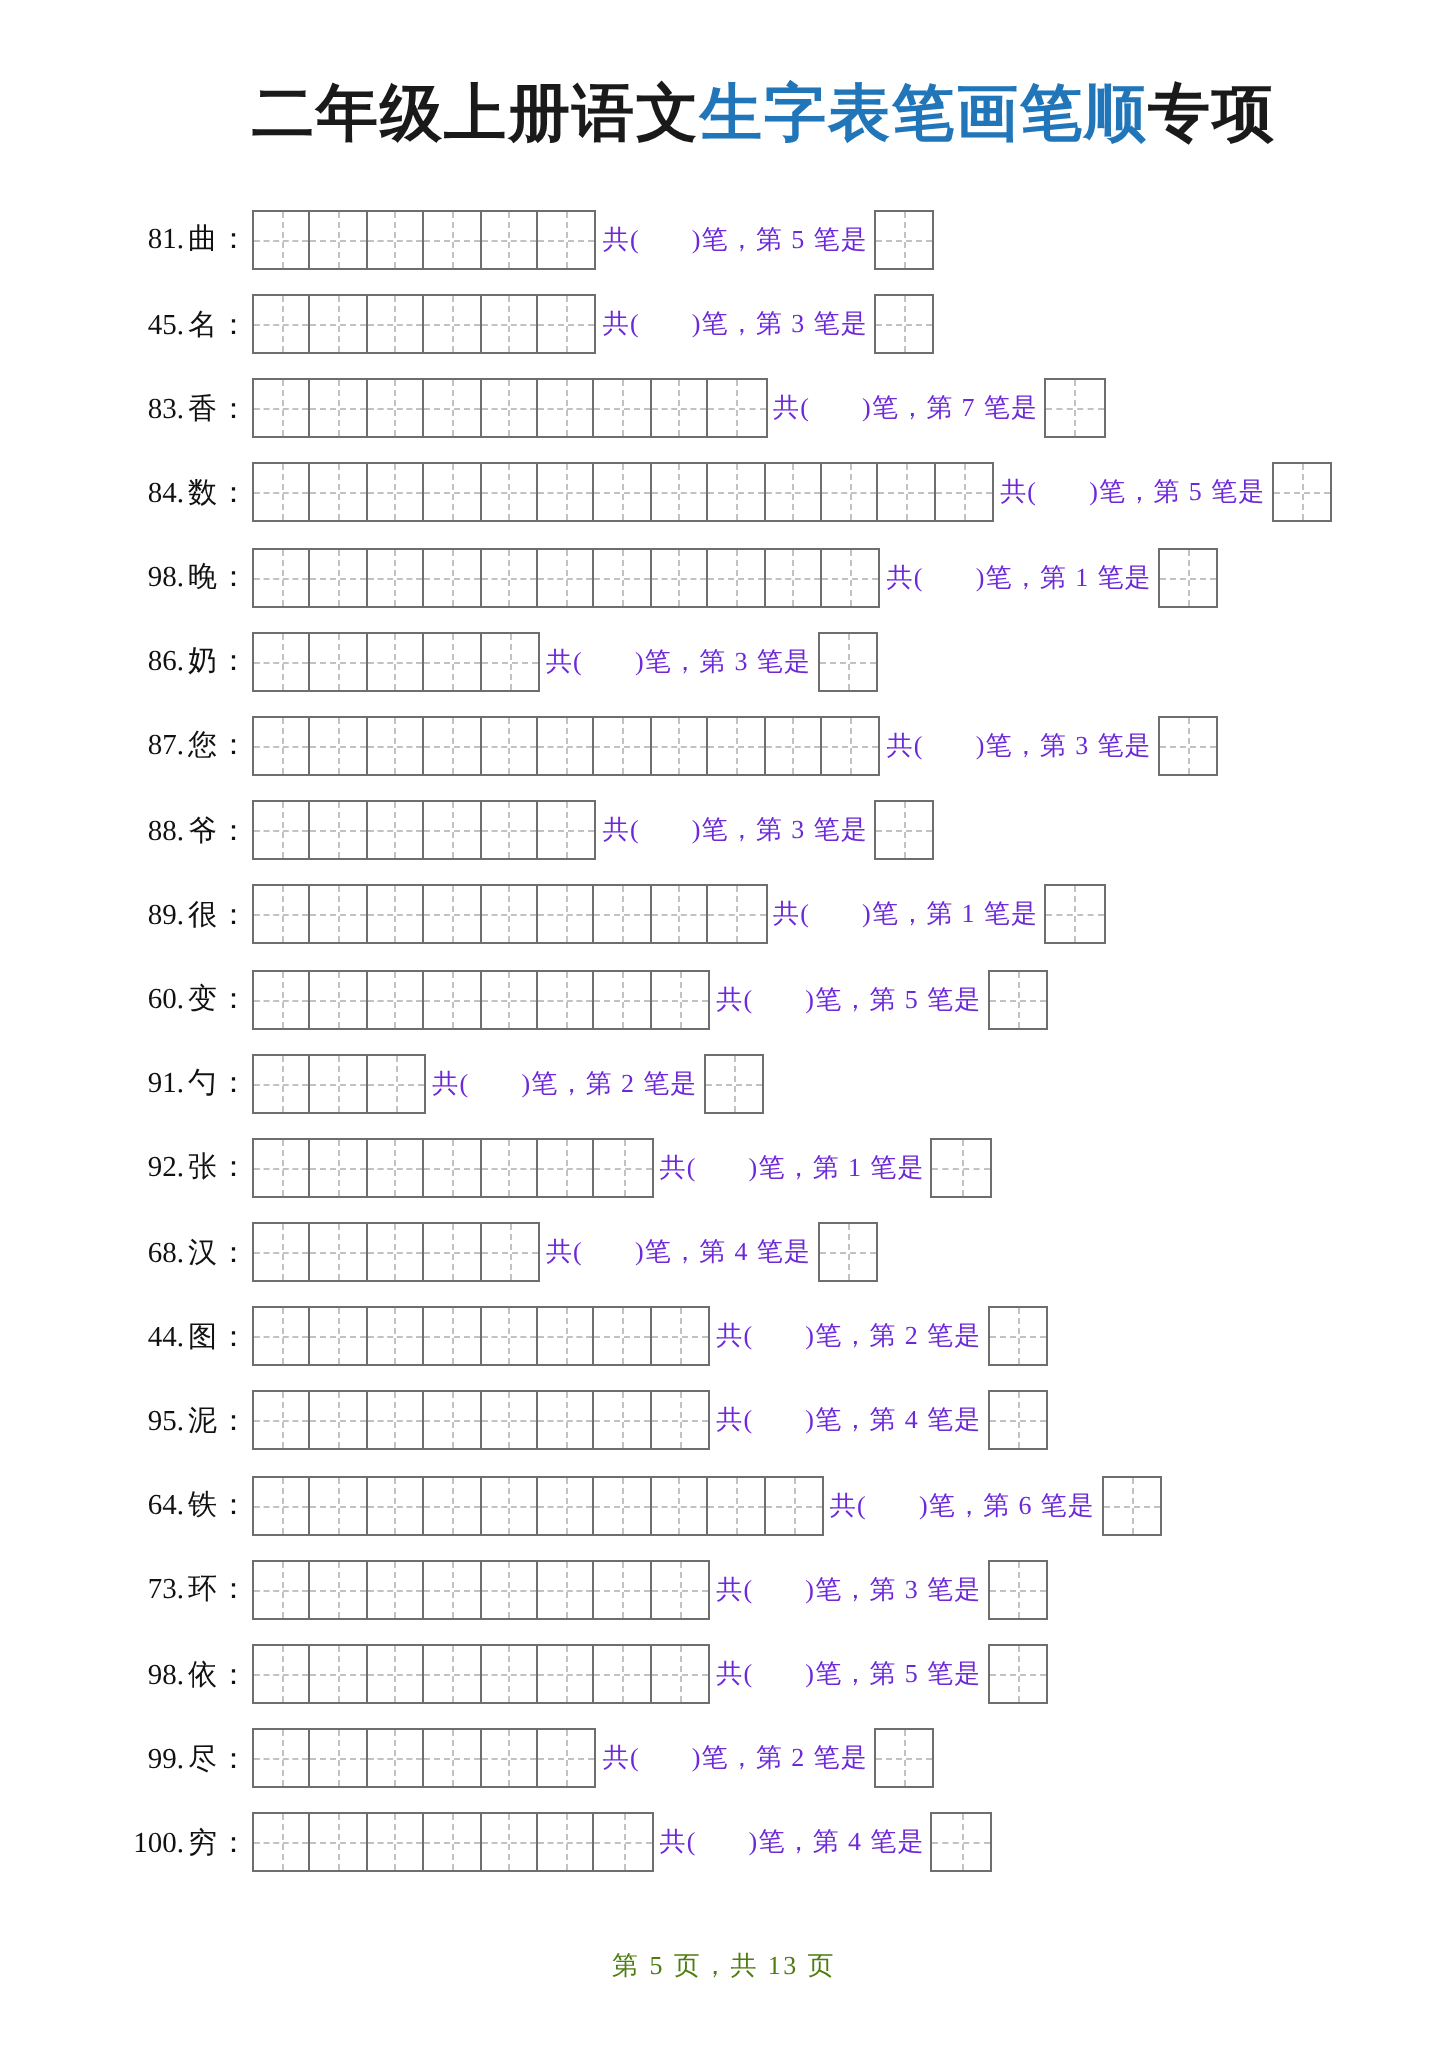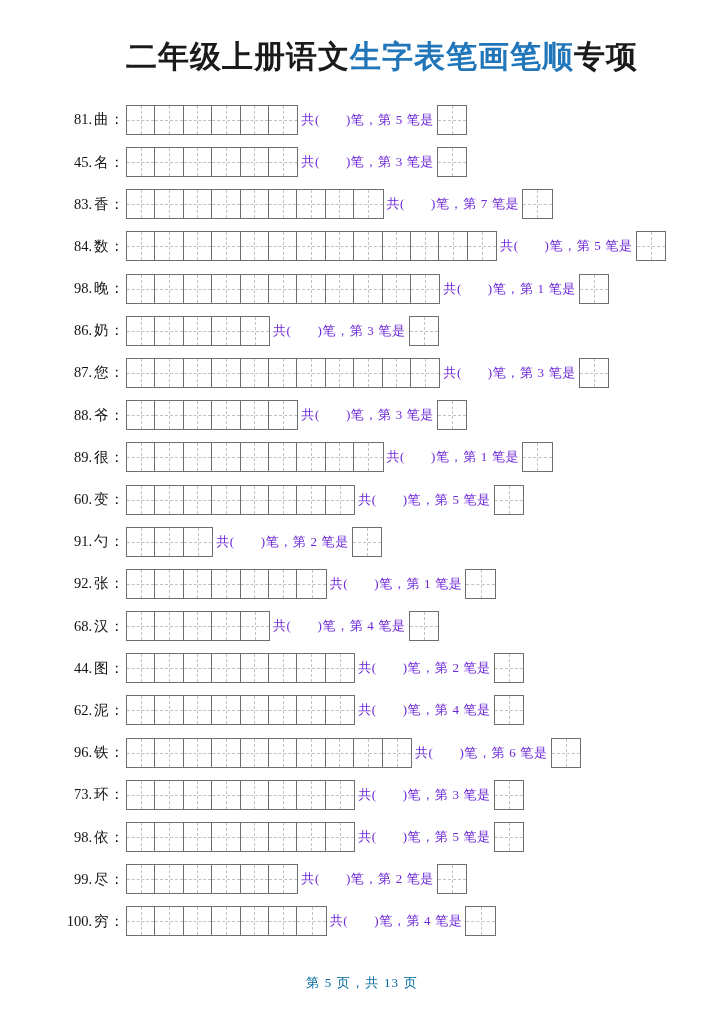--- a/index.html
+++ b/index.html
@@ -125,21 +125,21 @@
   .answer .cell { border-right: none; }
 
   
   .footer {
     position: absolute;
     left: 0;
     right: 0;
     bottom: 32px;
     text-align: center;
     font-size: 13px;
-    color: #0369a1;
+    color: #4d7c0f;
     letter-spacing: 1.2px;
     font-family: "Liberation Serif", "DejaVu Serif", serif;
   }
 </style>
 </head>
 <body>
 
 <div class="page">
 
   <div class="title">
@@ -374,38 +374,38 @@
           <div class="cell"></div>
           <div class="cell"></div>
           <div class="cell"></div>
         </div>
         <span class="qtext"><span>共(</span><span class="gap"></span><span>)笔，</span><span>第</span><span class="sp"></span><span>2</span><span class="sp"></span><span>笔是</span></span>
         <div class="answer">
           <div class="cell"></div>
         </div>
       </div>
       <div class="qrow">
-        <div class="qlabel"><span class="num">62.</span><span class="ch">泥</span><span class="cl">：</span></div>
+        <div class="qlabel"><span class="num">95.</span><span class="ch">泥</span><span class="cl">：</span></div>
         <div class="grid">
           <div class="cell"></div>
           <div class="cell"></div>
           <div class="cell"></div>
           <div class="cell"></div>
           <div class="cell"></div>
           <div class="cell"></div>
           <div class="cell"></div>
           <div class="cell"></div>
         </div>
         <span class="qtext"><span>共(</span><span class="gap"></span><span>)笔，</span><span>第</span><span class="sp"></span><span>4</span><span class="sp"></span><span>笔是</span></span>
         <div class="answer">
           <div class="cell"></div>
         </div>
       </div>
       <div class="qrow">
-        <div class="qlabel"><span class="num">96.</span><span class="ch">铁</span><span class="cl">：</span></div>
+        <div class="qlabel"><span class="num">64.</span><span class="ch">铁</span><span class="cl">：</span></div>
         <div class="grid">
           <div class="cell"></div>
           <div class="cell"></div>
           <div class="cell"></div>
           <div class="cell"></div>
           <div class="cell"></div>
           <div class="cell"></div>
           <div class="cell"></div>
           <div class="cell"></div>
           <div class="cell"></div>

